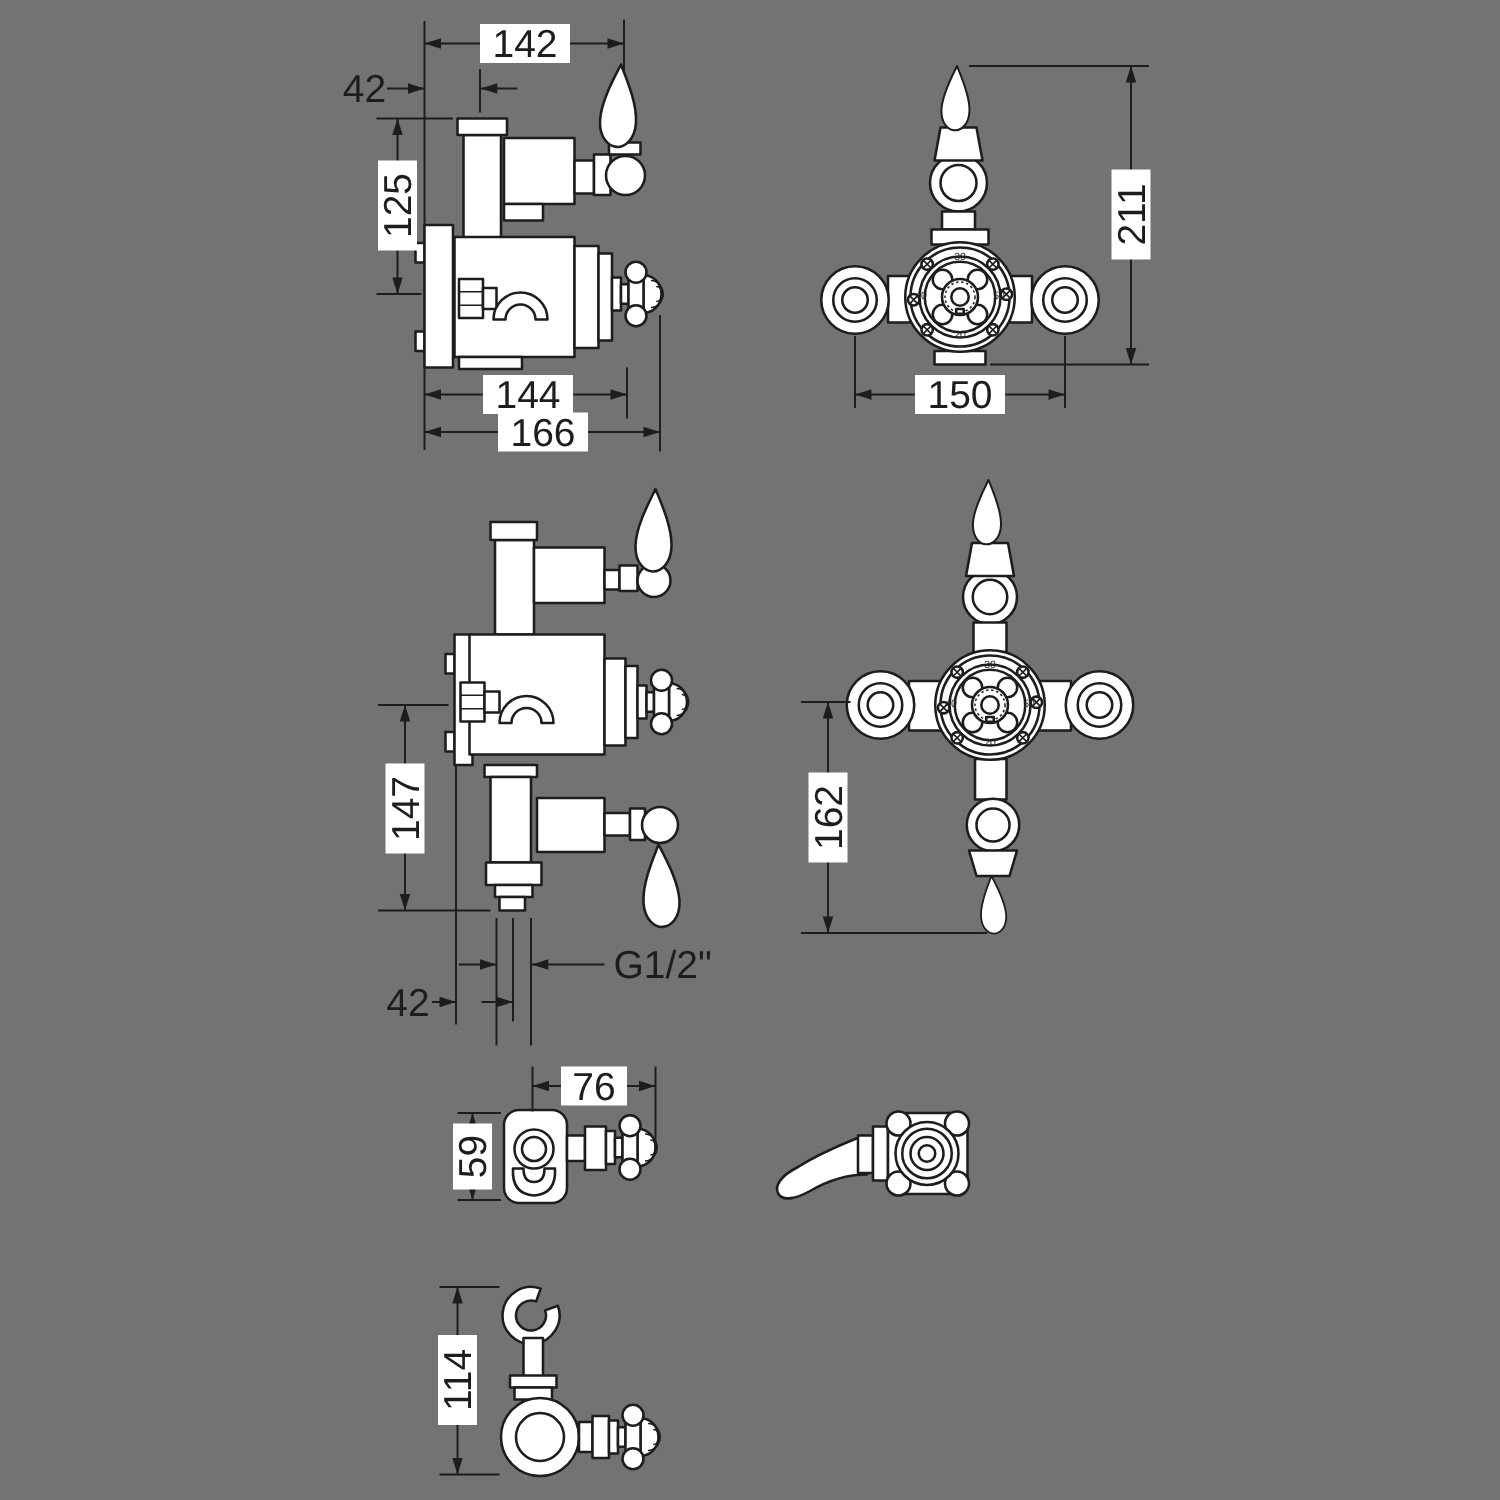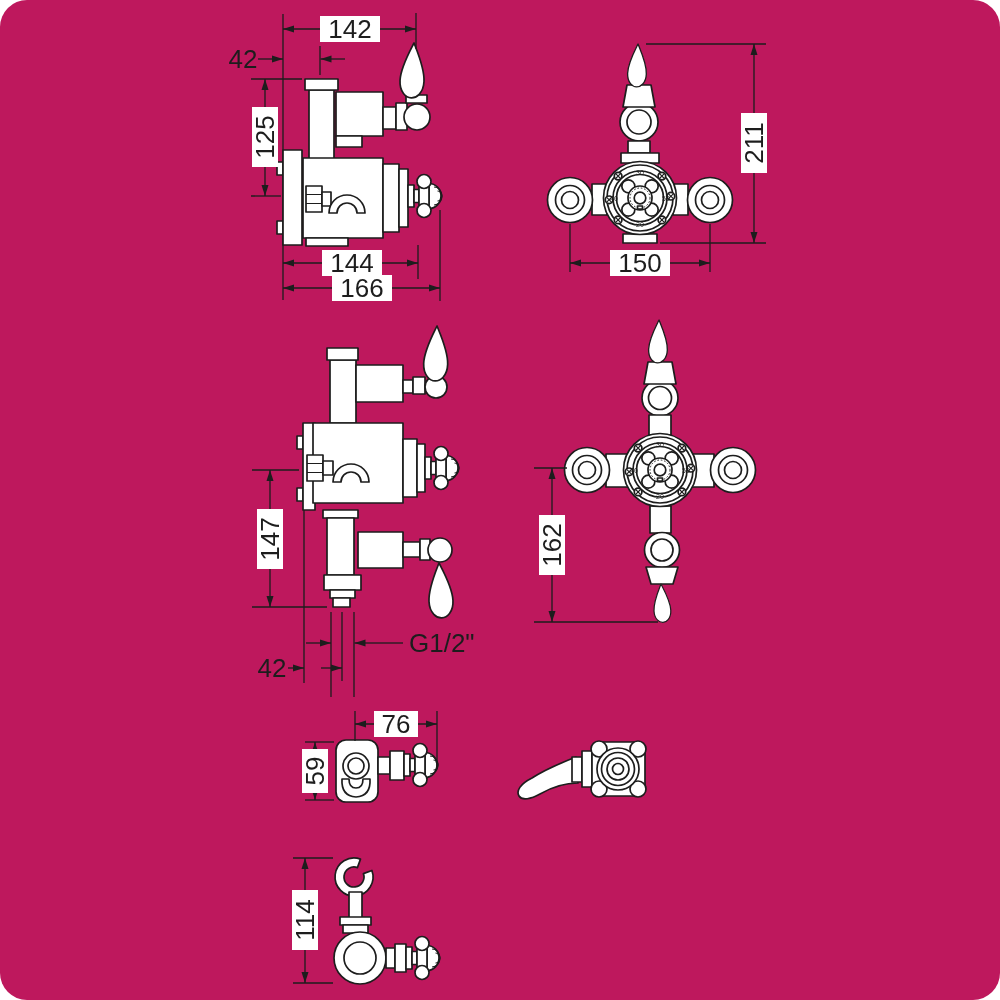--- a/index.html
+++ b/index.html
@@ -1,16 +1,16 @@
 <!DOCTYPE html>
 <html><head>
 <meta charset="utf-8">
 <style>
   html,body{margin:0;padding:0;background:#ffffff;}
-  .stage{width:1000px;height:1000px;position:relative;background:#be185d;overflow:hidden;border-radius:27px;}
+  .stage{width:1000px;height:1000px;position:relative;background:#737373;overflow:hidden;}
   .lnw {fill:#ffffff;stroke:#1d1d1d;stroke-width:1.7;stroke-linejoin:round;}
   .thin{fill:none;stroke:#1d1d1d;stroke-width:1.1;}
   .dim {fill:none;stroke:#1d1d1d;stroke-width:1.3;}
   .wb  {fill:#ffffff;stroke:none;}
   .dash{fill:none;stroke:#1d1d1d;stroke-width:1;stroke-dasharray:1.6 1.8;}
   text.dlab{font-family:"Liberation Sans",sans-serif;font-size:26px;fill:#1d1d1d;text-anchor:middle;dominant-baseline:central;}
   text.dlab.start{text-anchor:start;}
   text.tiny{font-family:"Liberation Sans",sans-serif;font-size:7px;fill:#1d1d1d;text-anchor:middle;dominant-baseline:central;}
 </style>
 </head>

